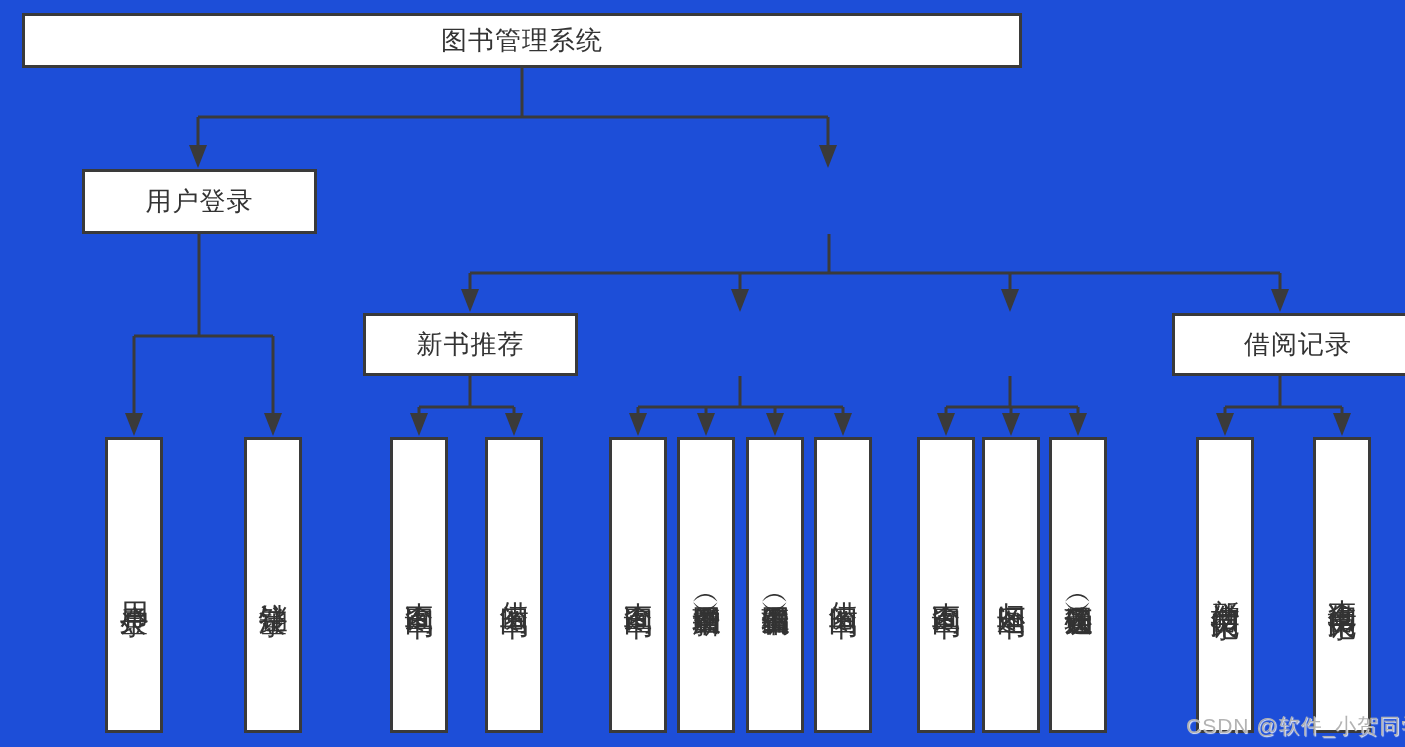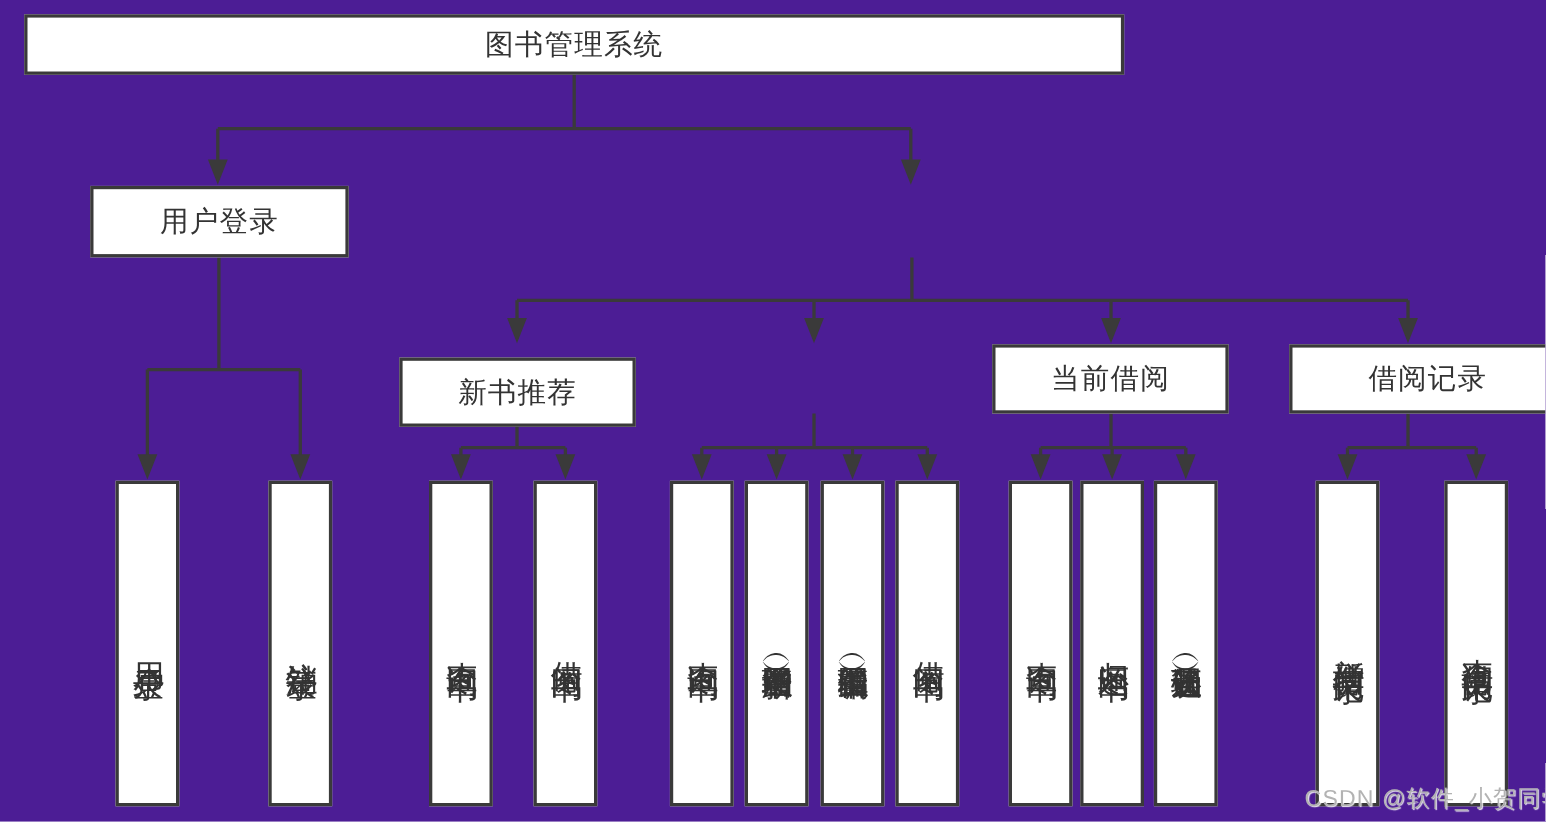--- a/index.html
+++ b/index.html
@@ -1,17 +1,17 @@
 <!DOCTYPE html>
 <html><head>
 <meta charset="utf-8">
 <style>
   html,body{margin:0;padding:0;background:#fff;}
   .canvas{
-    position:relative;width:1405px;height:747px;background:#4c1d95;
+    position:relative;width:1405px;height:747px;background:#1d4ed8;
     font-family:"Liberation Sans","DejaVu Sans",sans-serif;color:#333333;
     overflow:hidden;
   }
   .wires{position:absolute;left:0;top:0;z-index:0;}
   .box{
     position:absolute;box-sizing:border-box;background:#ffffff;
     border:3px solid #3a3a3a;display:flex;align-items:center;justify-content:center;
     z-index:1;text-align:center;line-height:1.15;
   }
   .hbox{font-size:26px;letter-spacing:1px;white-space:nowrap;}
@@ -63,22 +63,21 @@
       <polygon points="1069,413 1087,413 1078,436"></polygon>
       <polygon points="1216,413 1234,413 1225,436"></polygon>
       <polygon points="1333,413 1351,413 1342,436"></polygon>
     </g>
   </svg>
 
   <div class="box hbox" style="left:22px;top:13px;width:1000px;height:55px;">图书管理系统</div>
 
   <div class="box hbox" style="left:82px;top:169px;width:235px;height:65px;">用户登录</div>
 
-  <div class="box hbox" style="left:363px;top:313px;width:215px;height:63px;margin-top:12px;">新书推荐</div>
-  <div class="box hbox" style="left:902px;top:313px;width:215px;height:63px;">当前借阅</div>
+  <div class="box hbox" style="left:363px;top:313px;width:215px;height:63px;">新书推荐</div>
   <div class="box hbox" style="left:1172px;top:313px;width:252px;height:63px;">借阅记录</div>
 
   <div class="box vbox" style="left:105px;top:437px;width:58px;height:296px;">用户登录</div>
   <div class="box vbox" style="left:244px;top:437px;width:58px;height:296px;">注销登录</div>
 
   <div class="box vbox" style="left:390px;top:437px;width:58px;height:296px;">查询图书</div>
   <div class="box vbox" style="left:485px;top:437px;width:58px;height:296px;">借阅图书</div>
 
   <div class="box vbox" style="left:609px;top:437px;width:58px;height:296px;">查询图书</div>
   <div class="box vbox tight" style="left:677px;top:437px;width:58px;height:296px;">新增图书（管理员）</div>

